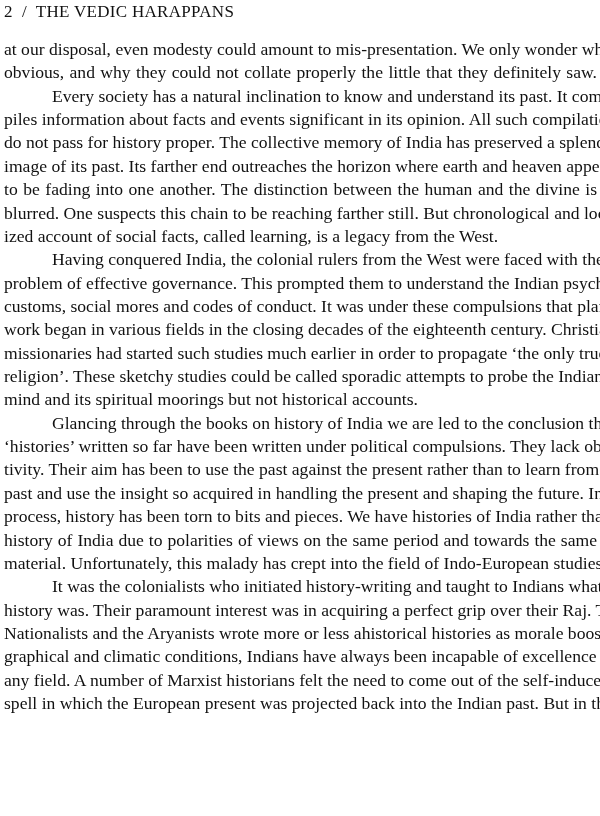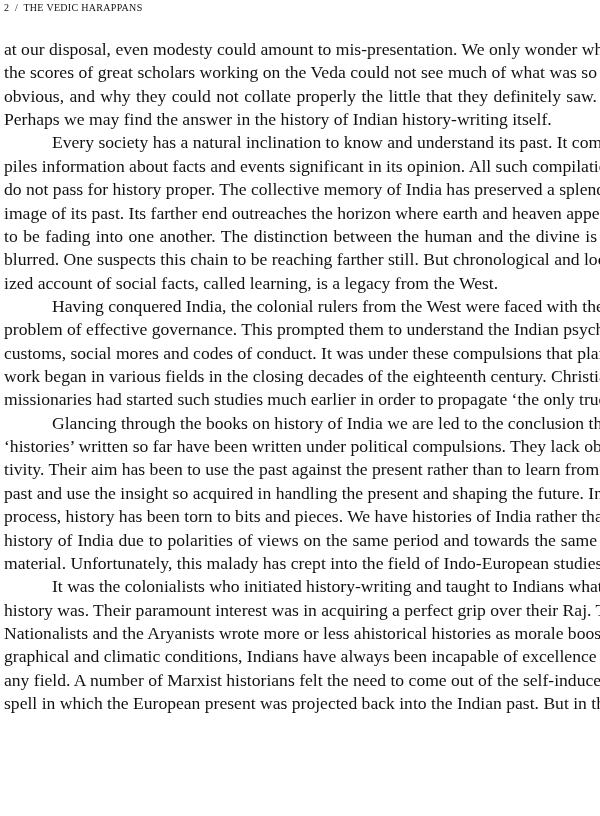--- a/index.html
+++ b/index.html
@@ -1,54 +1,54 @@
 <!DOCTYPE html>
 <html><head>
 <meta charset="utf-8">
 <style>
   html, body { margin: 0; padding: 0; background: #ffffff; }
   body { width: 600px; height: 816px; overflow: hidden; position: relative; color: #111; }
   .header {
     position: absolute; left: 4px; top: 2px;
-    font-family: "Liberation Serif", serif; font-size: 10px; letter-spacing: 0.3px;
+    font-family: "Liberation Serif", serif; font-size: 17px; letter-spacing: 0.3px;
     white-space: pre;
   }
   .page { position: absolute; left: 4px; top: 38px; width: 593px; }
   .line {
     font-family: "Liberation Serif", serif;
     font-size: 17.6px;
     height: 23.36px; line-height: 23.36px;
     white-space: nowrap;
     text-align: justify; text-align-last: justify;
   }
   .line.last { text-align-last: left; }
   .line.indent { padding-left: 48px; }
 </style>
 </head>
 <body>
 
 <div class="header"><span>2</span>  <span>/</span>  <span>THE VEDIC HARAPPANS</span></div>
 
 <div class="page" id="page">
     <div class="line">at our disposal, even modesty could amount to mis-presentation. We only wonder why</div>
-    <div class="line">the scores of great scholars working on the Veda could not see much of what was so</div>
     <div class="line">obvious, and why they could not collate properly the little that they definitely saw.</div>
-    <div class="line last">Perhaps we may find the answer in the history of Indian history-writing itself.</div>
     <div class="line indent">Every society has a natural inclination to know and understand its past. It com-</div>
     <div class="line">piles information about facts and events significant in its opinion. All such compilations</div>
     <div class="line">do not pass for history proper. The collective memory of India has preserved a splendid</div>
     <div class="line">image of its past. Its farther end outreaches the horizon where earth and heaven appear</div>
     <div class="line">to be fading into one another. The distinction between the human and the divine is</div>
     <div class="line">blurred. One suspects this chain to be reaching farther still. But chronological and local-</div>
     <div class="line last">ized account of social facts, called learning, is a legacy from the West.</div>
     <div class="line indent">Having conquered India, the colonial rulers from the West were faced with the</div>
     <div class="line">problem of effective governance. This prompted them to understand the Indian psyche.</div>
     <div class="line">customs, social mores and codes of conduct. It was under these compulsions that planned</div>
     <div class="line">work began in various fields in the closing decades of the eighteenth century. Christian</div>
     <div class="line">missionaries had started such studies much earlier in order to propagate ‘the only true</div>
+    <div class="line">religion’. These sketchy studies could be called sporadic attempts to probe the Indian</div>
+    <div class="line last">mind and its spiritual moorings but not historical accounts.</div>
     <div class="line indent">Glancing through the books on history of India we are led to the conclusion that</div>
     <div class="line">‘histories’ written so far have been written under political compulsions. They lack objec-</div>
     <div class="line">tivity. Their aim has been to use the past against the present rather than to learn from the</div>
     <div class="line">past and use the insight so acquired in handling the present and shaping the future. In the</div>
     <div class="line">process, history has been torn to bits and pieces. We have histories of India rather than</div>
     <div class="line">history of India due to polarities of views on the same period and towards the same</div>
     <div class="line">material. Unfortunately, this malady has crept into the field of Indo-European studies as</div>
     <div class="line indent">It was the colonialists who initiated history-writing and taught to Indians what</div>
     <div class="line">history was. Their paramount interest was in acquiring a perfect grip over their Raj. The</div>
     <div class="line">Nationalists and the Aryanists wrote more or less ahistorical histories as morale boosters.</div>

